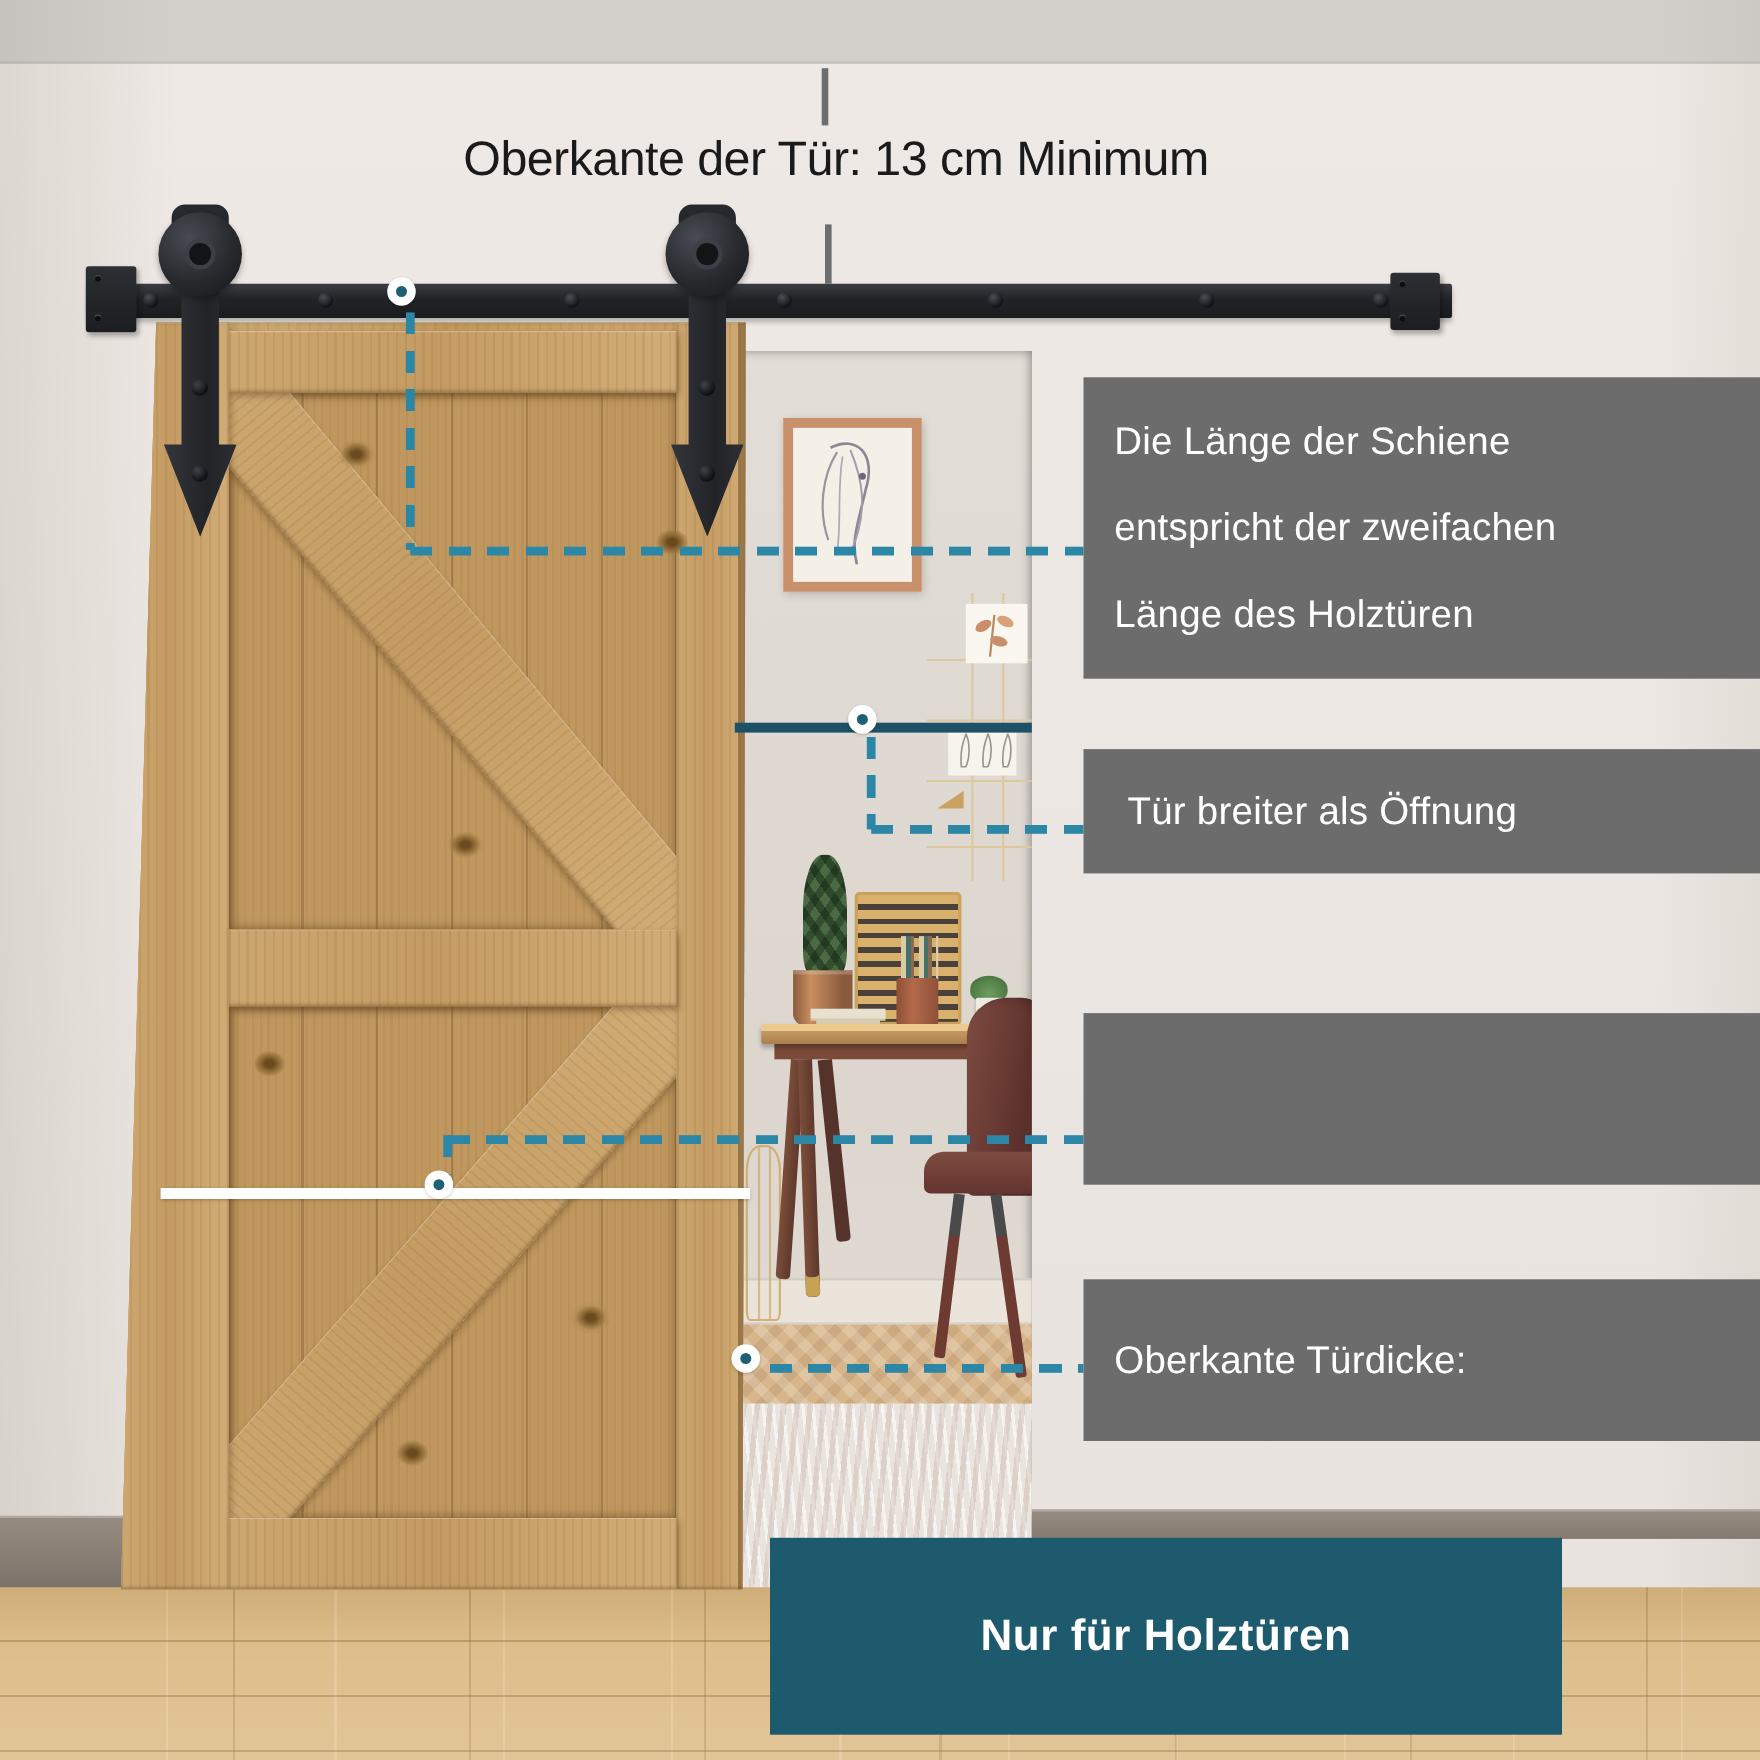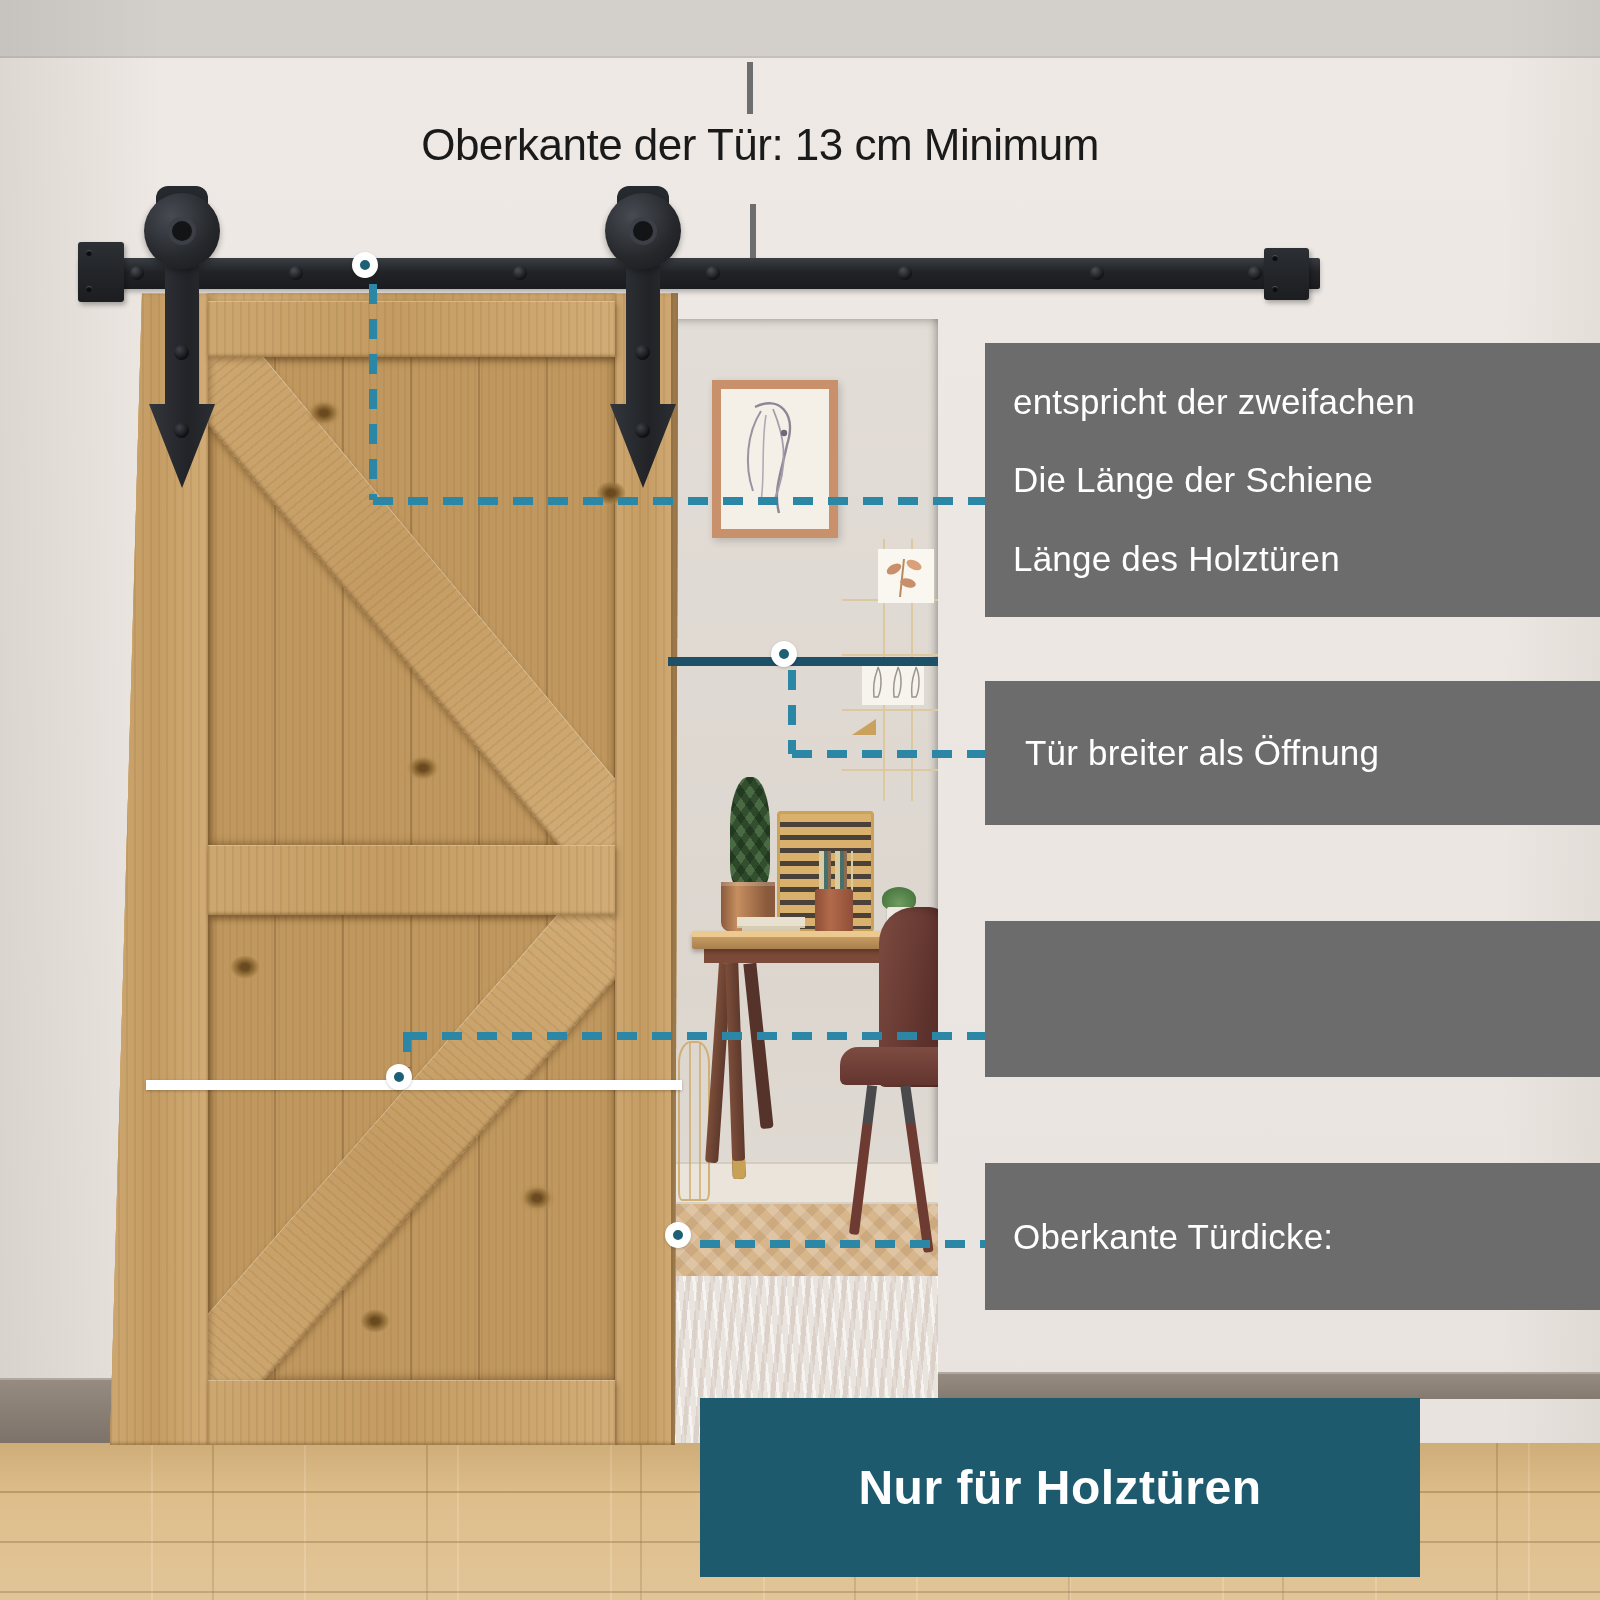--- a/index.html
+++ b/index.html
@@ -134,26 +134,26 @@
         box-shadow:0 1px 3px rgba(0,0,0,.2);}
   .solid-teal{height:9px;background:var(--teal-solid);z-index:7;}
   .solid-white{height:10px;background:var(--white-line);z-index:7;box-shadow:0 1px 3px rgba(0,0,0,.25);}
 
   
   .callout{left:985px;width:615px;z-index:8;background:var(--callout-bg);color:var(--callout-text);
         display:flex;flex-direction:column;justify-content:space-evenly;
         padding-left:28px;font-size:35px;font-weight:300;letter-spacing:.2px;}
   .callout span{position:static;display:block;}
   .c1{top:343px;height:274px;}
-  .c2{top:681px;height:144px;padding-left:40px;}
+  .c2{top:681px;height:113px;padding-left:40px;}
   .c3{top:921px;height:156px;}
   .c4{top:1163px;height:147px;}
   .banner{left:700px;top:1398px;width:720px;height:179px;z-index:8;background:var(--teal-banner);
         display:flex;align-items:center;justify-content:center;
-        color:#fff;font-size:48px;font-weight:700;letter-spacing:.5px;}
+        color:#fff;font-size:40px;font-weight:700;letter-spacing:.5px;}
 </style>
 </head>
 <body>
 
 <div class="stage">
 
   <div class="ceiling"></div>
   <div class="wall-vignette"></div>
 
   <div class="doorway">
@@ -283,22 +283,22 @@
 
   <div class="solid-white" style="left:146px;top:1080px;width:536px;"></div>
   <div class="dash-v" style="left:403px;top:1032px;height:36px;"></div>
   <div class="dash-h" style="left:407px;top:1032px;width:578px;"></div>
   <div class="dot" style="left:386px;top:1064px;"></div>
 
   <div class="dash-h" style="left:700px;top:1240px;width:285px;"></div>
   <div class="dot" style="left:665px;top:1222px;"></div>
 
   <div class="callout c1">
+    <span>Die Länge der Schiene</span>
     <span>entspricht der zweifachen</span>
-    <span>Die Länge der Schiene</span>
     <span>Länge des Holztüren</span>
   </div>
   <div class="callout c2">
     <span>Tür breiter als Öffnung</span>
   </div>
   <div class="callout c3">
   </div>
   <div class="callout c4">
     <span>Oberkante Türdicke:</span>
   </div>

